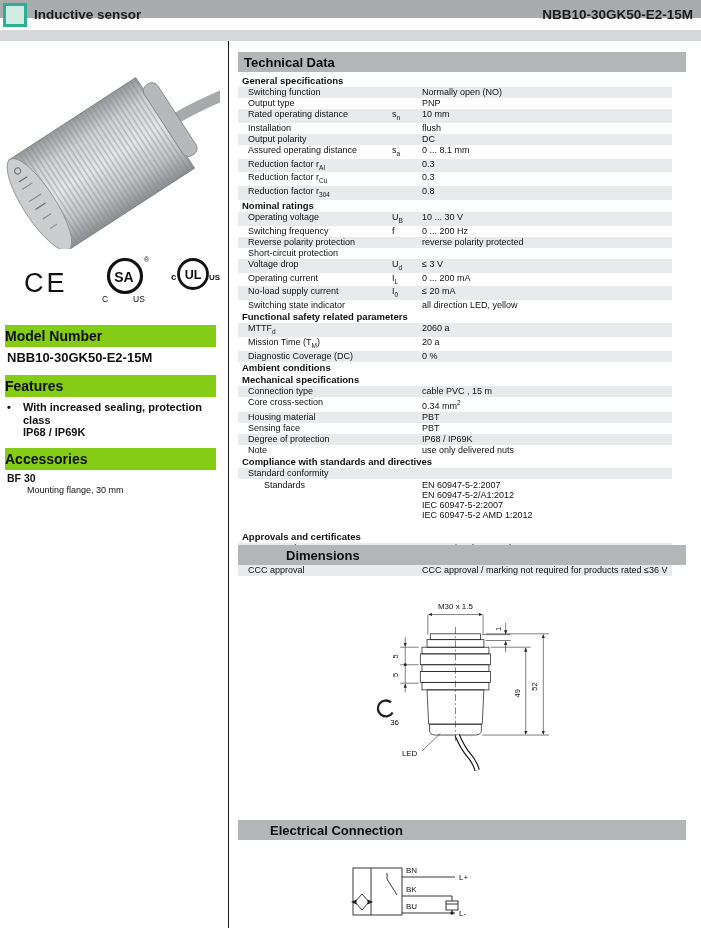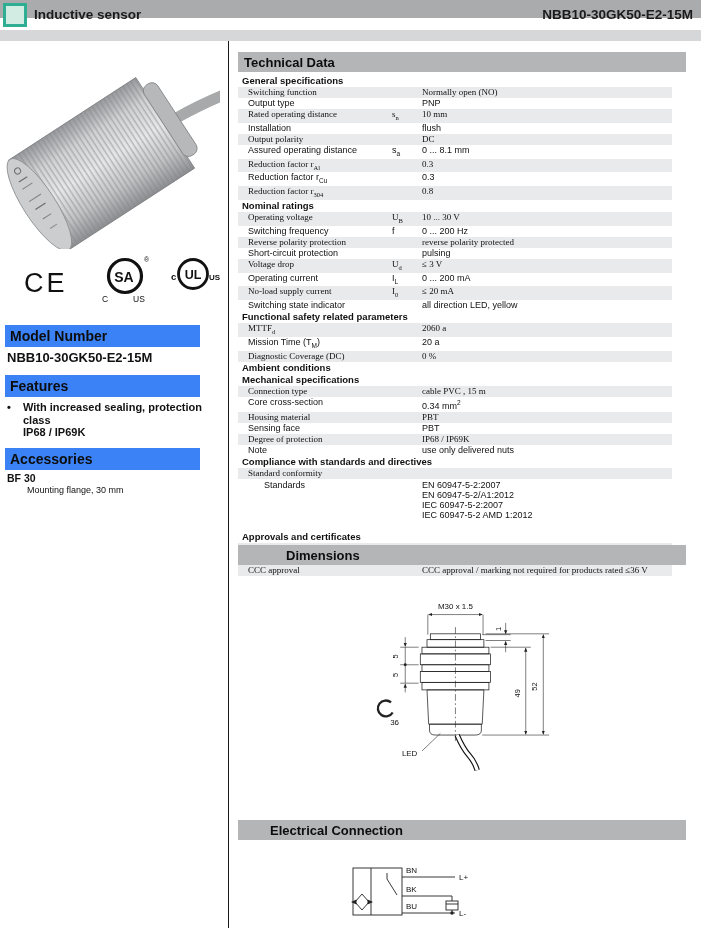--- a/index.html
+++ b/index.html
@@ -10,42 +10,42 @@
   }
   
   .topbar{position:absolute;left:0;top:0;width:701px;height:18px;background:#a9abad;}
   .brandbox{position:absolute;left:3px;top:3px;width:24px;height:24px;background:#d2ece4;border:3px solid #2fae93;box-sizing:border-box;}
   .ptitle{position:absolute;left:34px;top:0;height:30px;line-height:30px;font-size:13.5px;font-weight:bold;color:#1b1b1b;}
   .pmodel{position:absolute;right:8px;top:0;height:30px;line-height:30px;font-size:13.5px;font-weight:bold;color:#1b1b1b;}
   .substrip{position:absolute;left:0;top:30px;width:701px;height:11px;background:#d5d7d8;}
   .vline{position:absolute;left:228px;top:41px;width:1px;height:887px;background:#1a1a1a;}
 
   
-  .lbar{position:absolute;left:5px;width:195px;height:22px;background:#3b82f6;
-        font-size:14px;font-weight:bold;line-height:22px;padding-left:5px;box-sizing:border-box;color:#0d0d0d;}
+  .lbar{position:absolute;left:5px;width:211px;height:22px;background:#84cc16;
+        font-size:14px;font-weight:bold;line-height:22px;box-sizing:border-box;color:#0d0d0d;}
   #bar-model{top:325px;} #bar-features{top:375px;} #bar-acc{top:448px;}
   .model-number{position:absolute;left:7px;top:350px;font-size:13px;font-weight:bold;}
   .feature-item{position:absolute;left:7px;top:401px;width:205px;display:flex;font-size:11px;font-weight:bold;line-height:12.5px;}
   .feature-item .bullet{width:16px;flex:none;}
   .feature-item .ftext{white-space:pre-line;}
   .acc-name{position:absolute;left:7px;top:472px;font-size:10.5px;font-weight:bold;}
   .acc-desc{position:absolute;left:7px;top:485px;font-size:9px;padding-left:20px;}
   .photo-wrap{position:absolute;left:5px;top:44px;width:215px;height:205px;}
   .marks-wrap{position:absolute;left:4px;top:245px;width:218px;height:70px;}
 
   
   .rcol{position:absolute;left:238px;top:41px;width:448px;height:887px;}
   .rbar{position:absolute;left:0;width:448px;height:20px;background:#b3b5b7;
         font-size:13px;font-weight:bold;line-height:21px;padding-left:6px;box-sizing:border-box;color:#0d0d0d;}
   #bar-tech{top:11px;} #bar-dim{top:504px;padding-left:48px;} #bar-elec{top:779px;padding-left:32px;}
   .tech-table{position:absolute;left:0;top:34px;width:434px;}
   .sec-header{font-size:9.5px;font-weight:bold;line-height:12px;height:12px;padding-left:4px;}
   .sec-header.gap{margin-top:10px;}
   .t-row{display:flex;font-size:9px;line-height:11px;min-height:11px;}
-  .t-row.shade{background:#e9eaeb;font-family:Liberation Serif, serif;}
+  .t-row.shade{background:#e9eaeb;}
   .cell-label{width:154px;padding-left:10px;box-sizing:border-box;flex:none;}
   .cell-label.indent{padding-left:26px;}
   .cell-sym{width:30px;flex:none;}
   .cell-val{flex:1;}
   .t-row.multi{padding:1px 0;}
   .t-row.multi .cell-val div{line-height:10px;}
   sub{font-size:6.5px;} sup{font-size:6.5px;}
   .dim-fig{position:absolute;left:75px;top:556px;}
   .elec-fig{position:absolute;left:104px;top:809px;}
   svg text{font-family:"Liberation Sans",sans-serif;fill:#111;}
@@ -190,21 +190,20 @@
         <div class="cell-val">0 ... 200 Hz</div>
       </div>
       <div class="t-row shade">
         <div class="cell-label">Reverse polarity protection</div>
         <div class="cell-sym"></div>
         <div class="cell-val">reverse polarity protected</div>
       </div>
       <div class="t-row">
         <div class="cell-label">Short-circuit protection</div>
         <div class="cell-sym"></div>
-        <div class="cell-val">pulsing</div>
       </div>
       <div class="t-row shade">
         <div class="cell-label">Voltage drop</div>
         <div class="cell-sym">U<sub>d</sub></div>
         <div class="cell-val">≤ 3 V</div>
       </div>
       <div class="t-row">
         <div class="cell-label">Operating current</div>
         <div class="cell-sym">I<sub>L</sub></div>
         <div class="cell-val">0 ... 200 mA</div>

